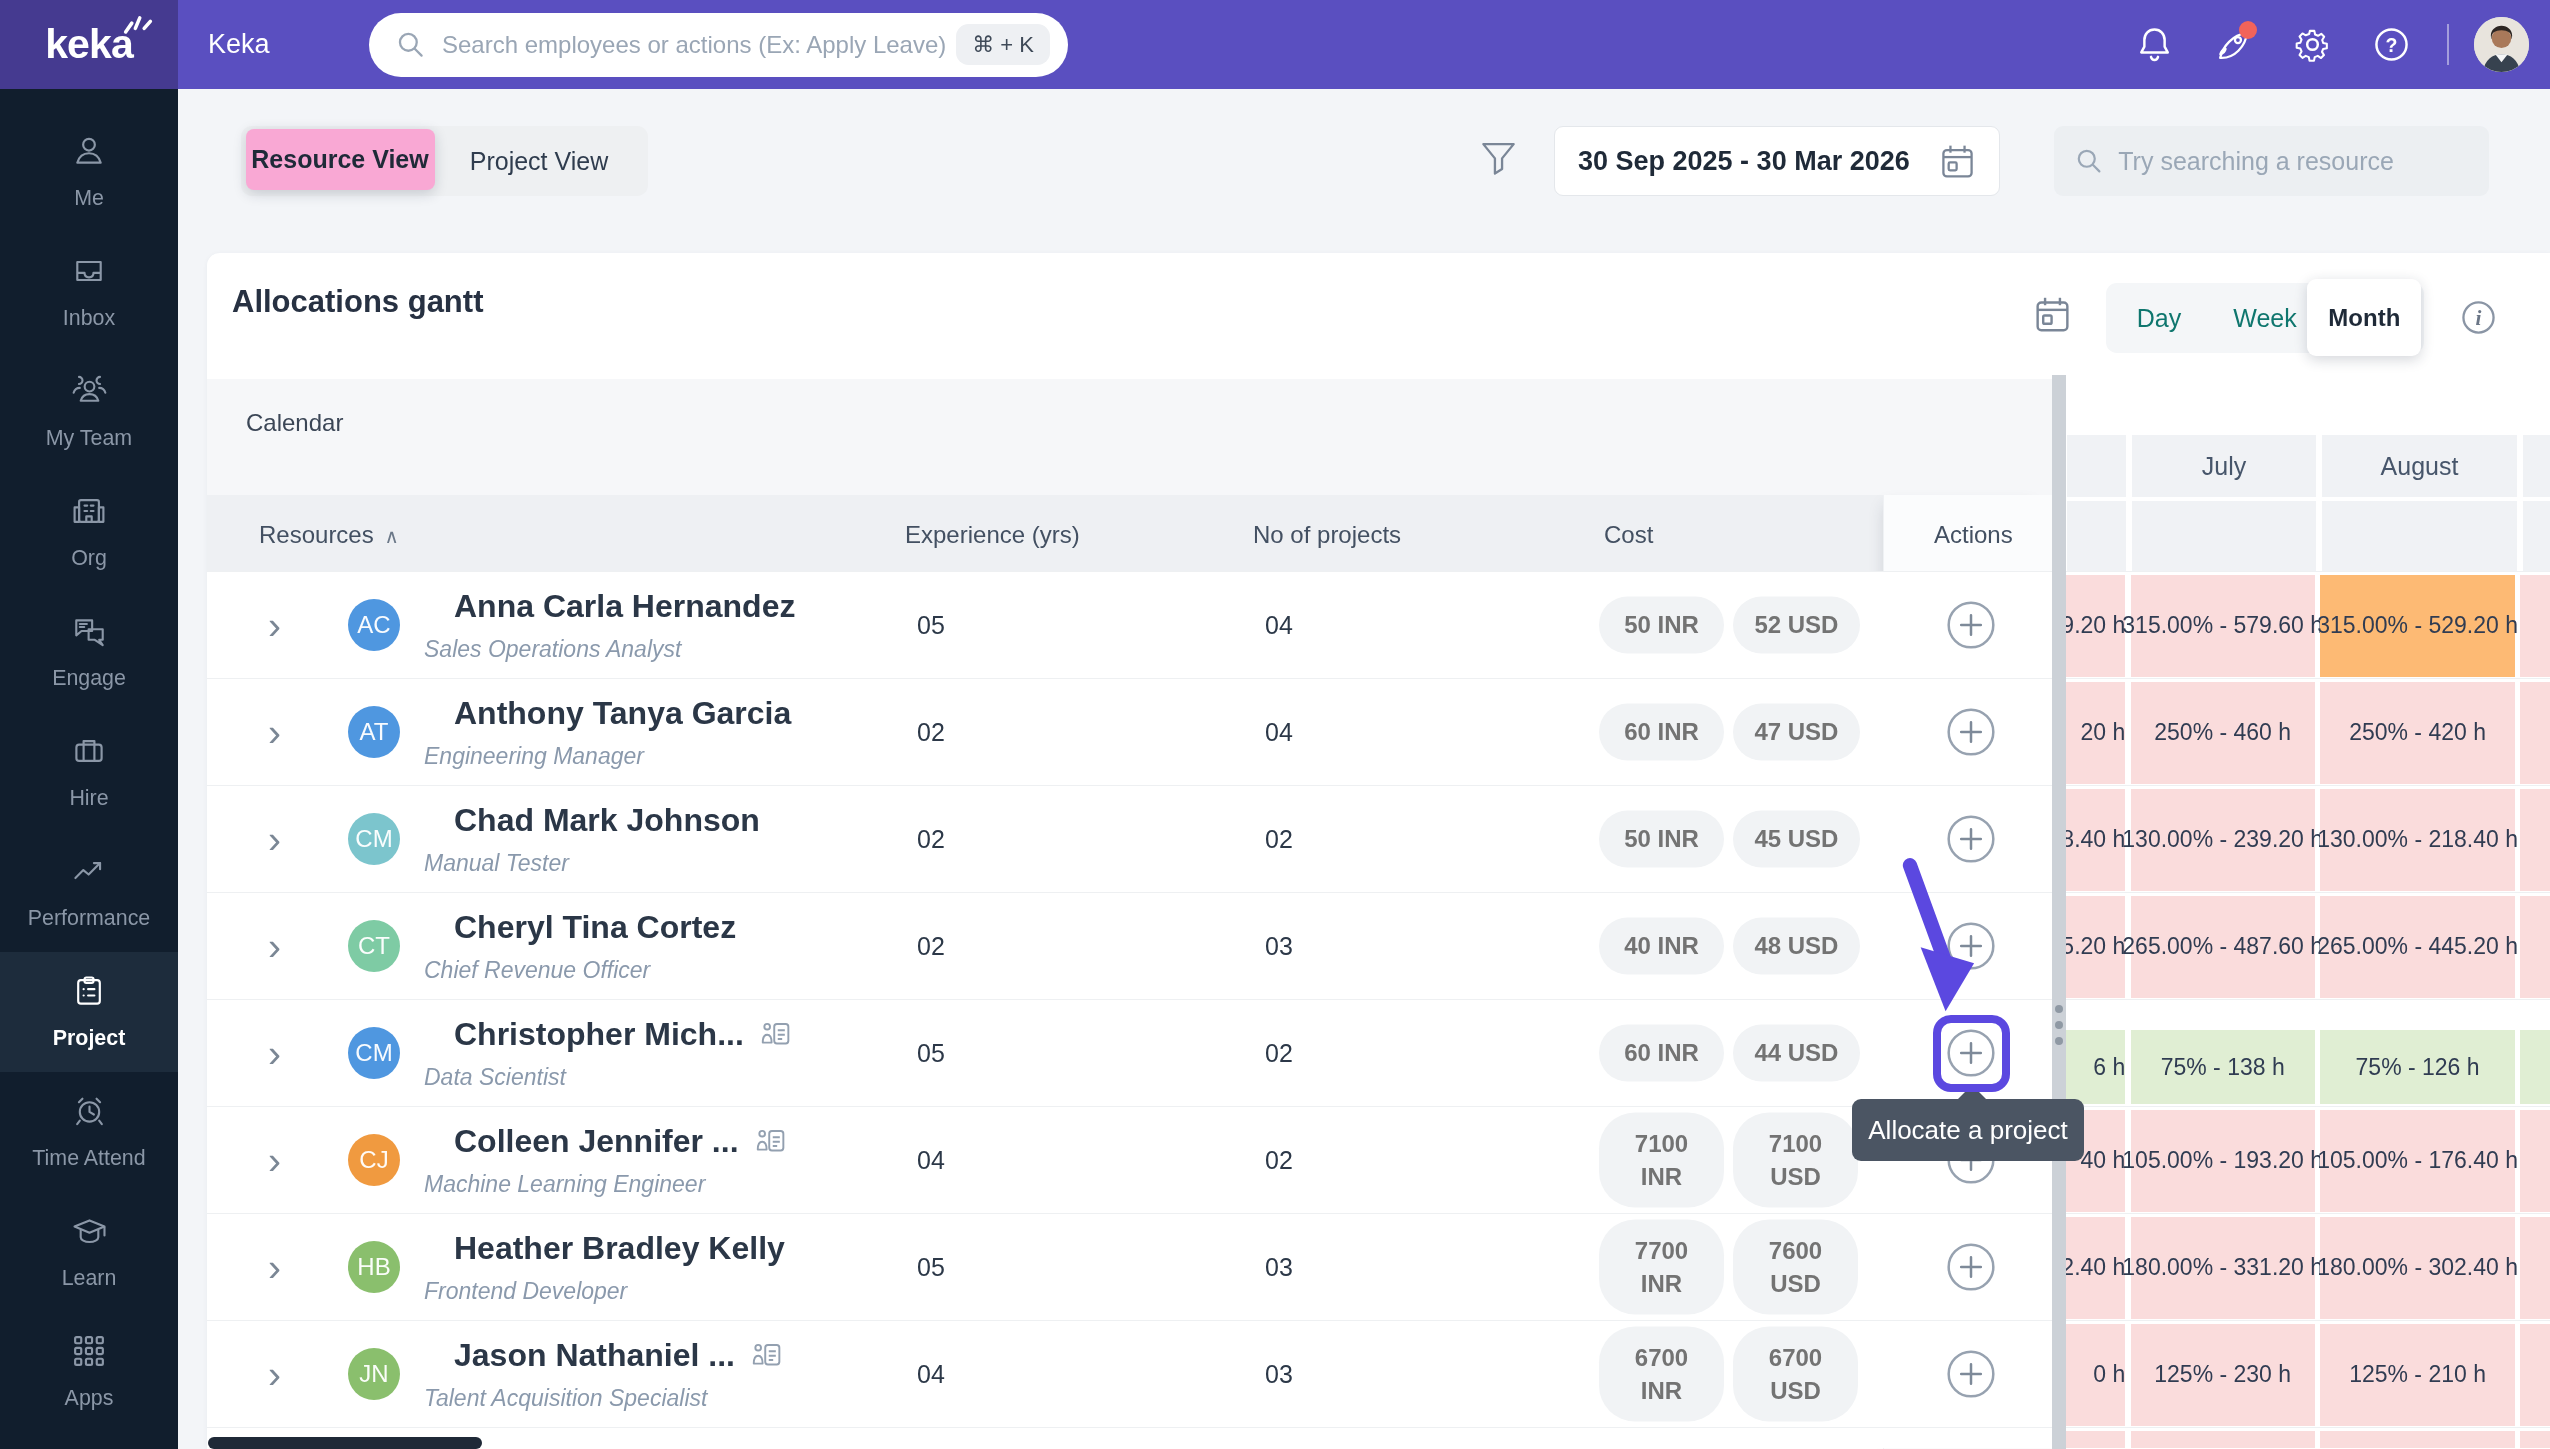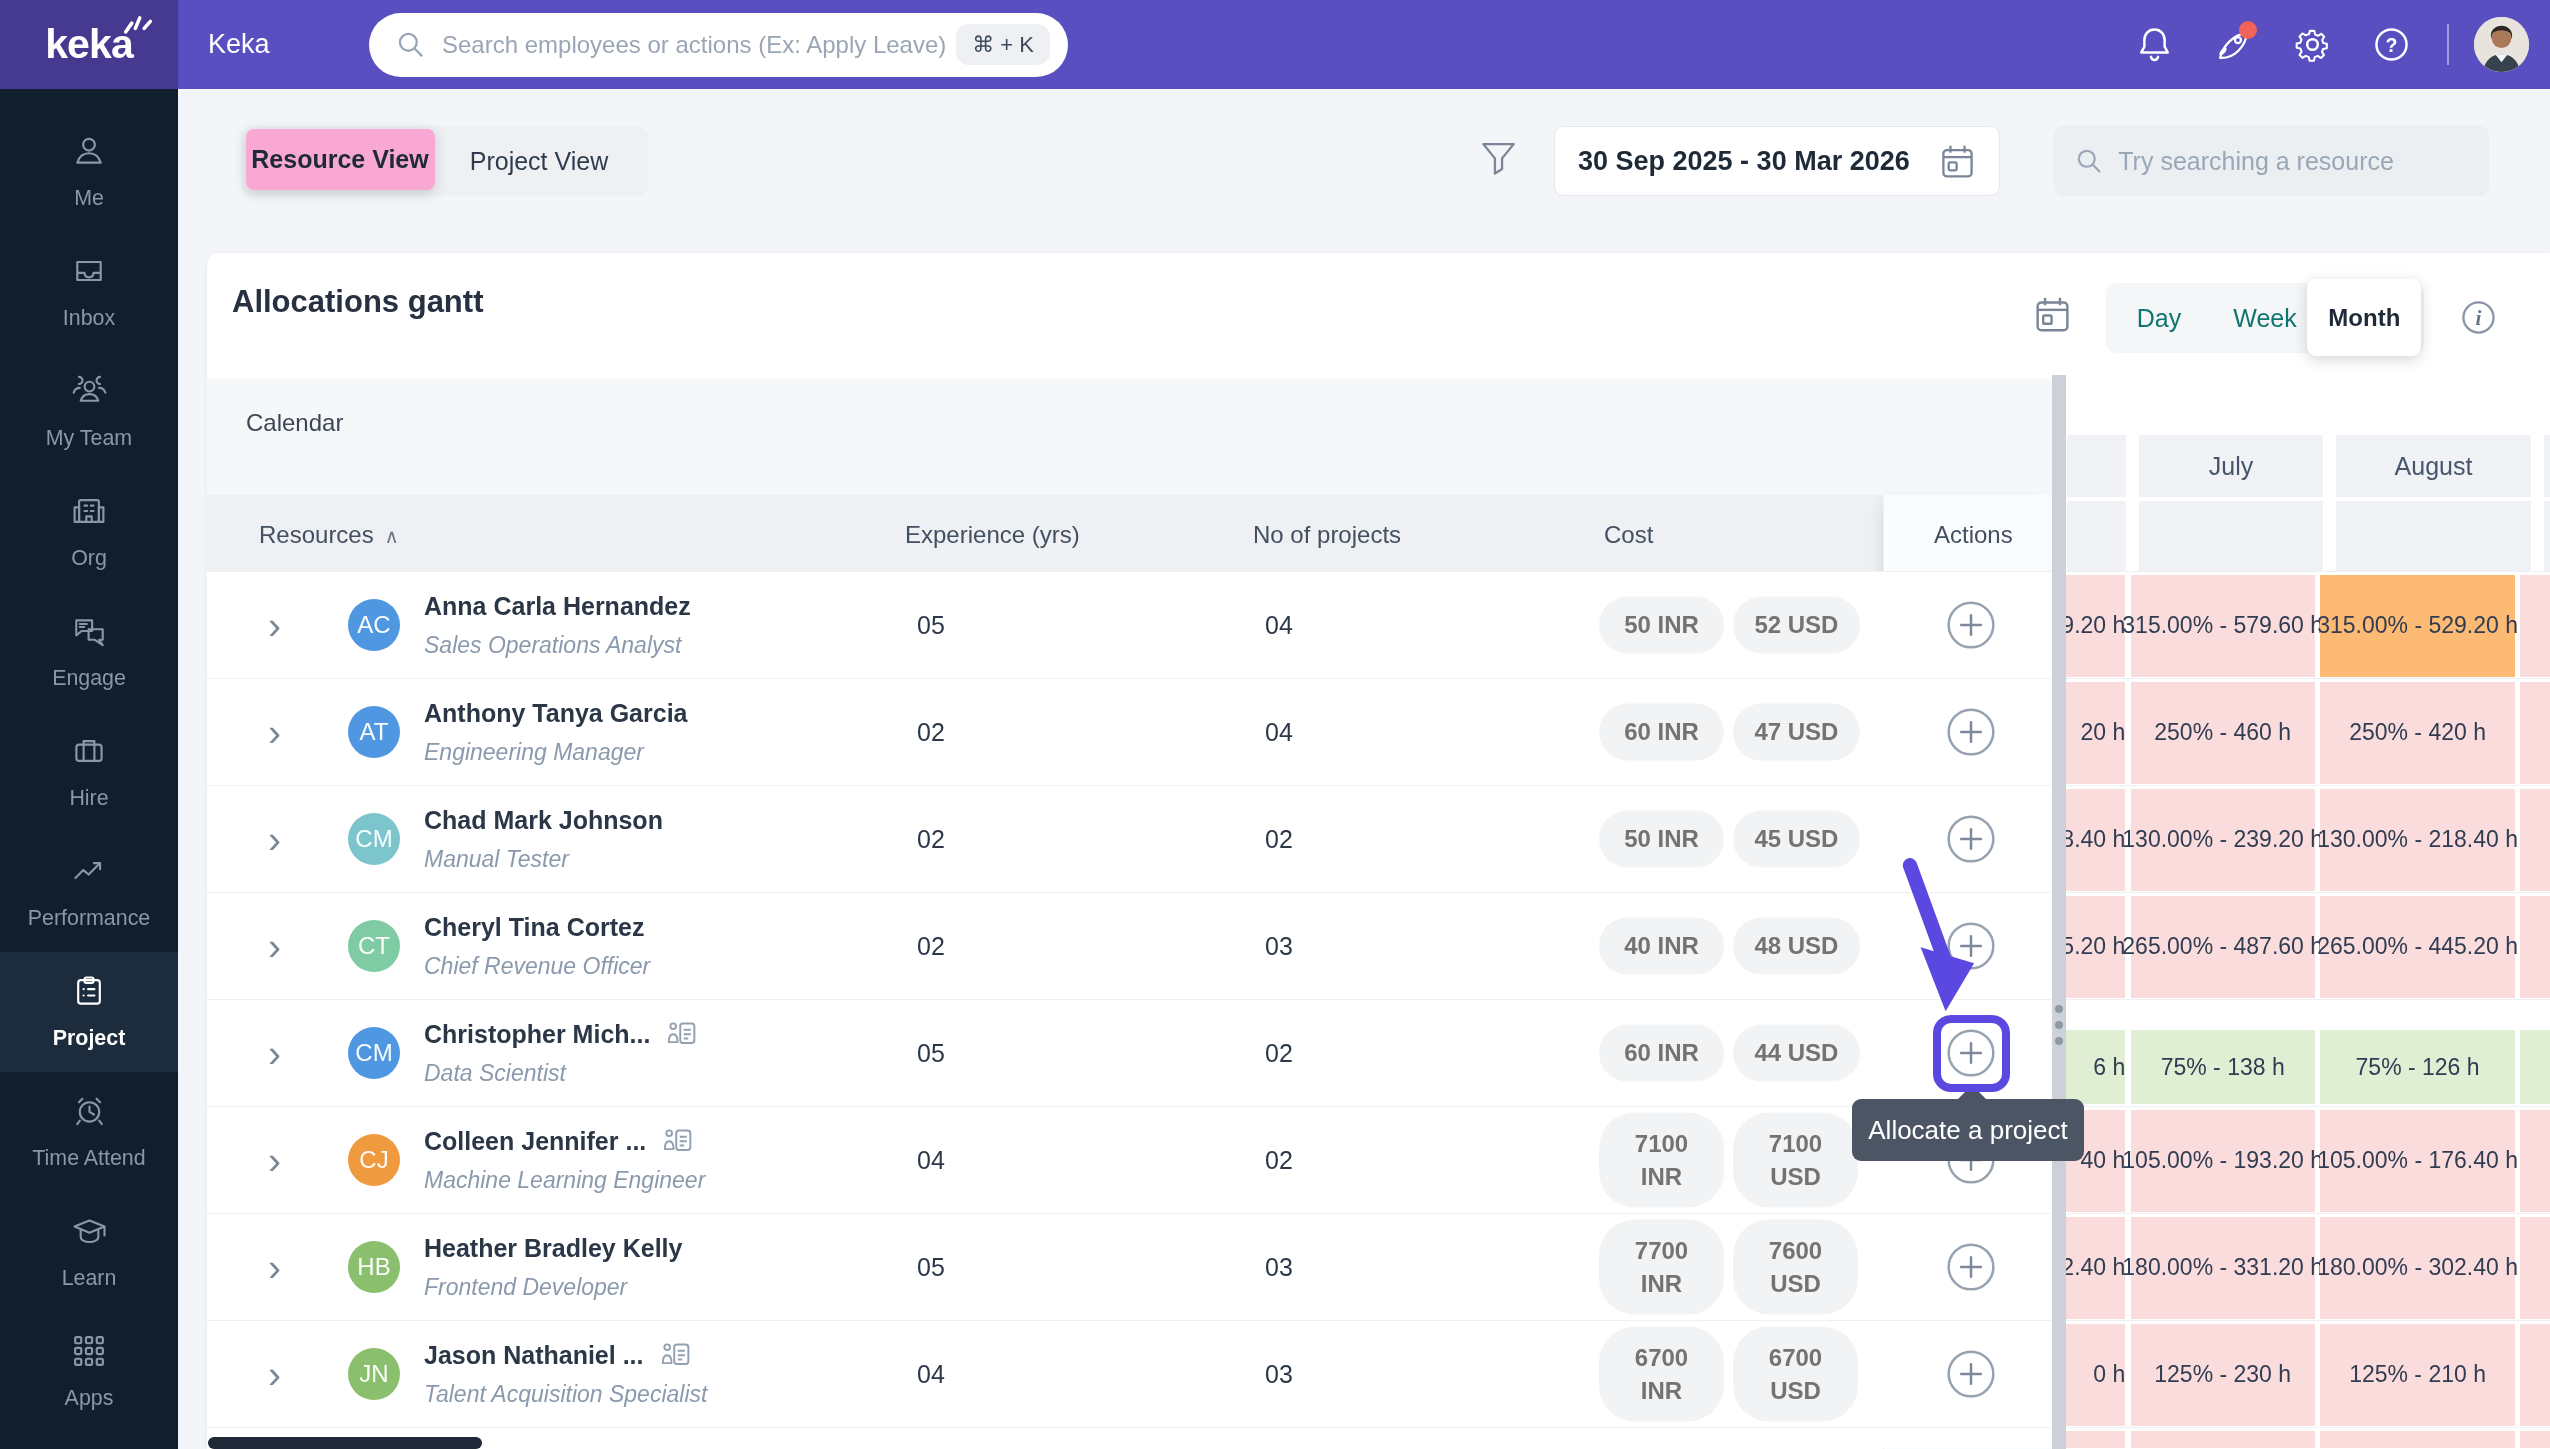--- a/index.html
+++ b/index.html
@@ -79,21 +79,21 @@
   #rows { position:absolute; left:207px; top:571px; width:2343px; z-index:2; }
   .t-row { position:relative; height:107px; display:flex; border-top:1.8px solid #eef0f2; background:#fff; }
   .t-row.partial { height:21.4px; overflow:hidden; }
   .t-left { position:relative; width:1845px; height:100%; flex:none; }
   .chev { position:absolute; left:61px; top:50%; transform:translateY(-50%); font-size:39px; color:#7b8795; cursor:pointer; line-height:1; }
   .avatar { position:absolute; left:141px; top:50%; transform:translateY(-50%); width:52px; height:52px; border-radius:50%;
             display:flex; align-items:center; justify-content:center; color:rgba(255,255,255,.96); font-size:24px; }
   .t-row.partial .avatar { top:12.5px; transform:none; }
   .who { position:absolute; left:217px; top:50%; transform:translateY(-50%); }
   .nm-line { display:flex; align-items:center; gap:16px; }
-  .nm { font-size:25px; font-weight:bold; color:#2b3747; white-space:nowrap; }
+  .nm { font-size:32px; font-weight:bold; color:#2b3747; white-space:nowrap;margin-left:30px; }
   .rl { font-size:23px; color:#8a99ac; margin-top:10.7px; white-space:nowrap;font-style:italic; }
   .exp { position:absolute; left:710px; top:50%; transform:translateY(-50%); font-size:25px; color:#2c3848; }
   .prj { position:absolute; left:1058px; top:50%; transform:translateY(-50%); font-size:25px; color:#2c3848; }
   .pills { position:absolute; left:1392px; top:50%; transform:translateY(-50%); display:flex; gap:9px; }
   .pill { background:#f1f3f5; border-radius:30px; min-width:125px; padding:0 21.4px; height:57px; display:flex;
           flex-direction:column; align-items:center; justify-content:center; font-size:24px; font-weight:bold;
           color:#737373; line-height:1.35; white-space:nowrap; }
   .pill.two { height:95px; border-radius:36px; }
   .plusbtn { position:absolute; left:1739px; top:50%; transform:translateY(-50%); width:50px; height:50px; cursor:pointer; }
   .plusbtn svg { display:block; }
@@ -106,21 +106,21 @@
   .gc-aug    { width:195px; margin-left:5.4px; }
   .gc-sliver { width:30px;  margin-left:5.4px; overflow:hidden; }
   .gcell.pt { margin-top:30px; height:74px; }
   .t-row.partial .gcell { height:36px; }
 
   
   .g-head-months { position:absolute; left:2067px; top:435px; width:484px; height:62px; display:flex; z-index:2; }
   .g-head-band   { position:absolute; left:2067px; top:501px; width:484px; height:70px; display:flex; z-index:2; }
   .ghc { background:#f0f2f5; display:flex; align-items:center; justify-content:center; font-size:25px; color:#47566b; flex:none; }
   .ghc.gc-stub,.ghc.gc-sliver,.ghc.gc-july,.ghc.gc-aug { margin:0; height:100%; }
-  .ghc.gc-july,.ghc.gc-aug,.ghc.gc-sliver { margin-left:13px; }
+  .ghc.gc-july,.ghc.gc-aug,.ghc.gc-sliver { margin-left:6px; }
 
   
   .splitter { position:absolute; left:2052px; top:375px; width:14.3px; height:1074px; background:#ccd1d7; z-index:5; cursor:col-resize; }
   .splitter .dots { position:absolute; left:50%; top:630px; transform:translateX(-50%); display:flex; flex-direction:column; gap:8px; }
   .splitter .dots i { width:8px; height:8px; border-radius:50%; background:#8f99a4; }
 
   
   .hl-box { position:absolute; left:1933px; top:1015px; width:77px; height:77px; border:8px solid #5b48e0;
             border-radius:18px; z-index:60; pointer-events:none; }
   .hl-arrow { position:absolute; left:1885px; top:858px; z-index:60; pointer-events:none; }

